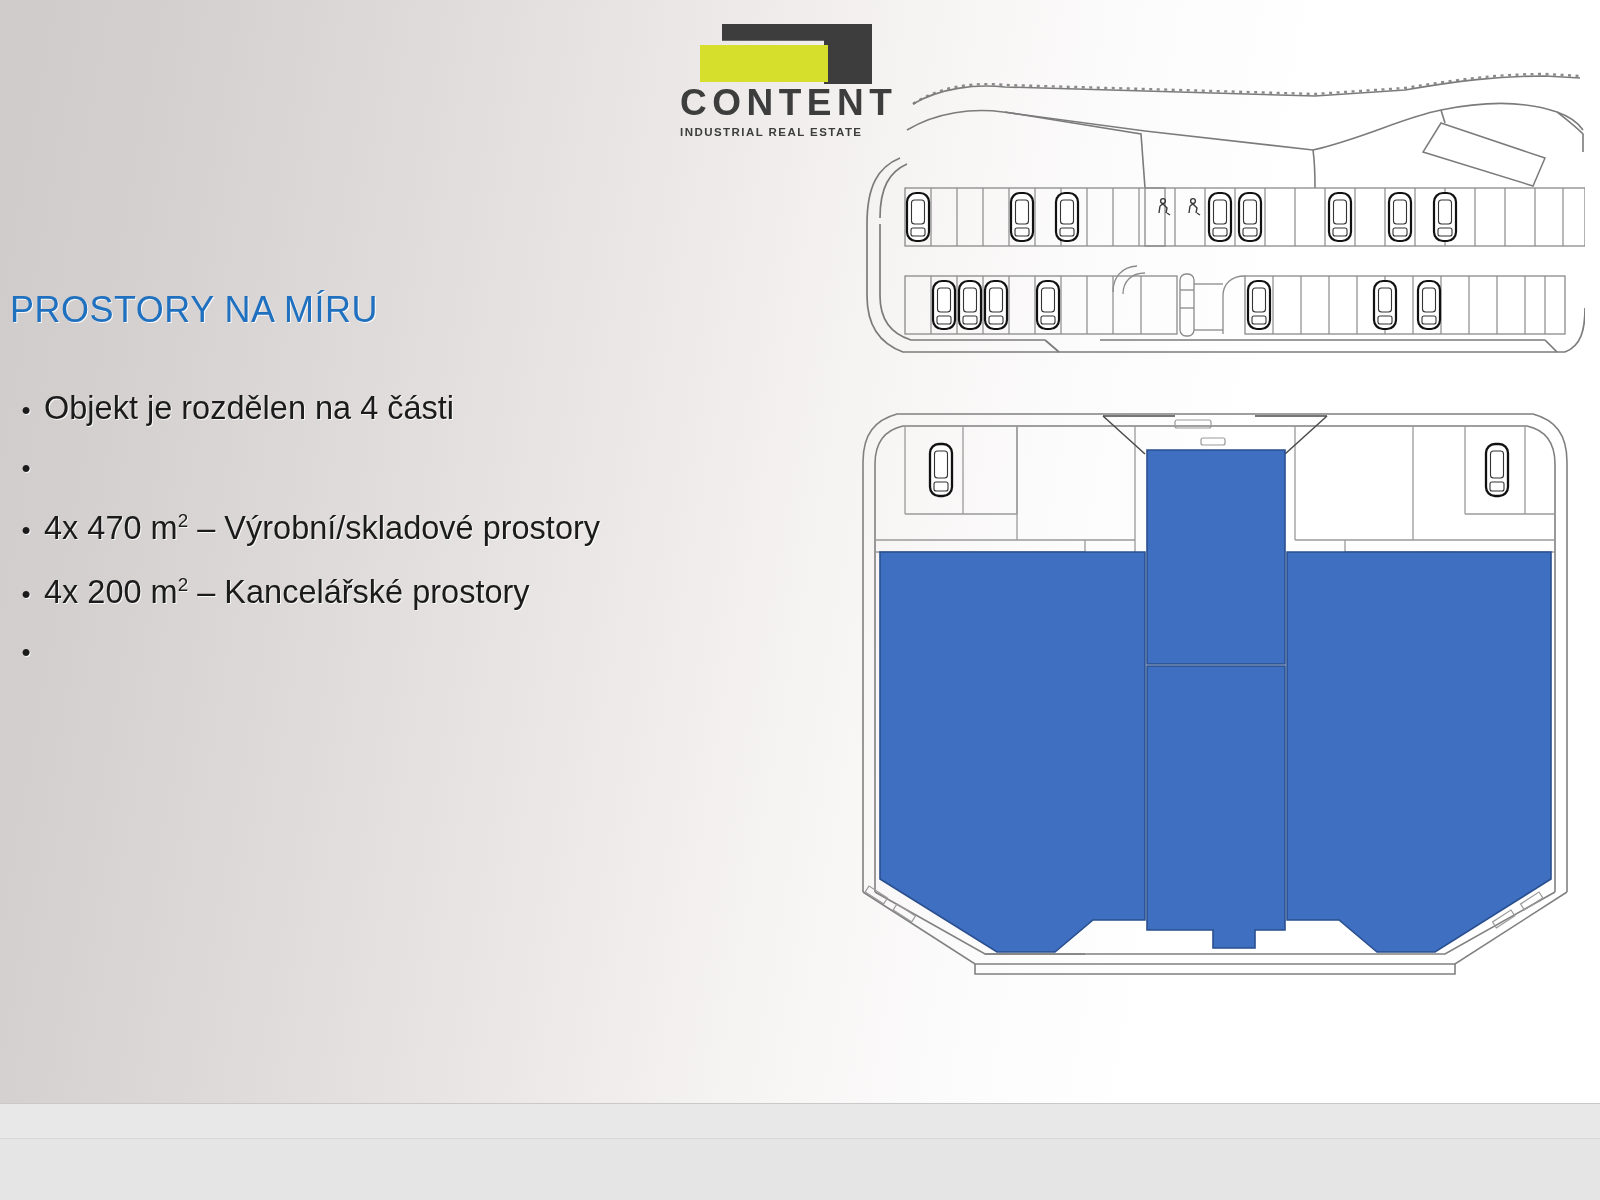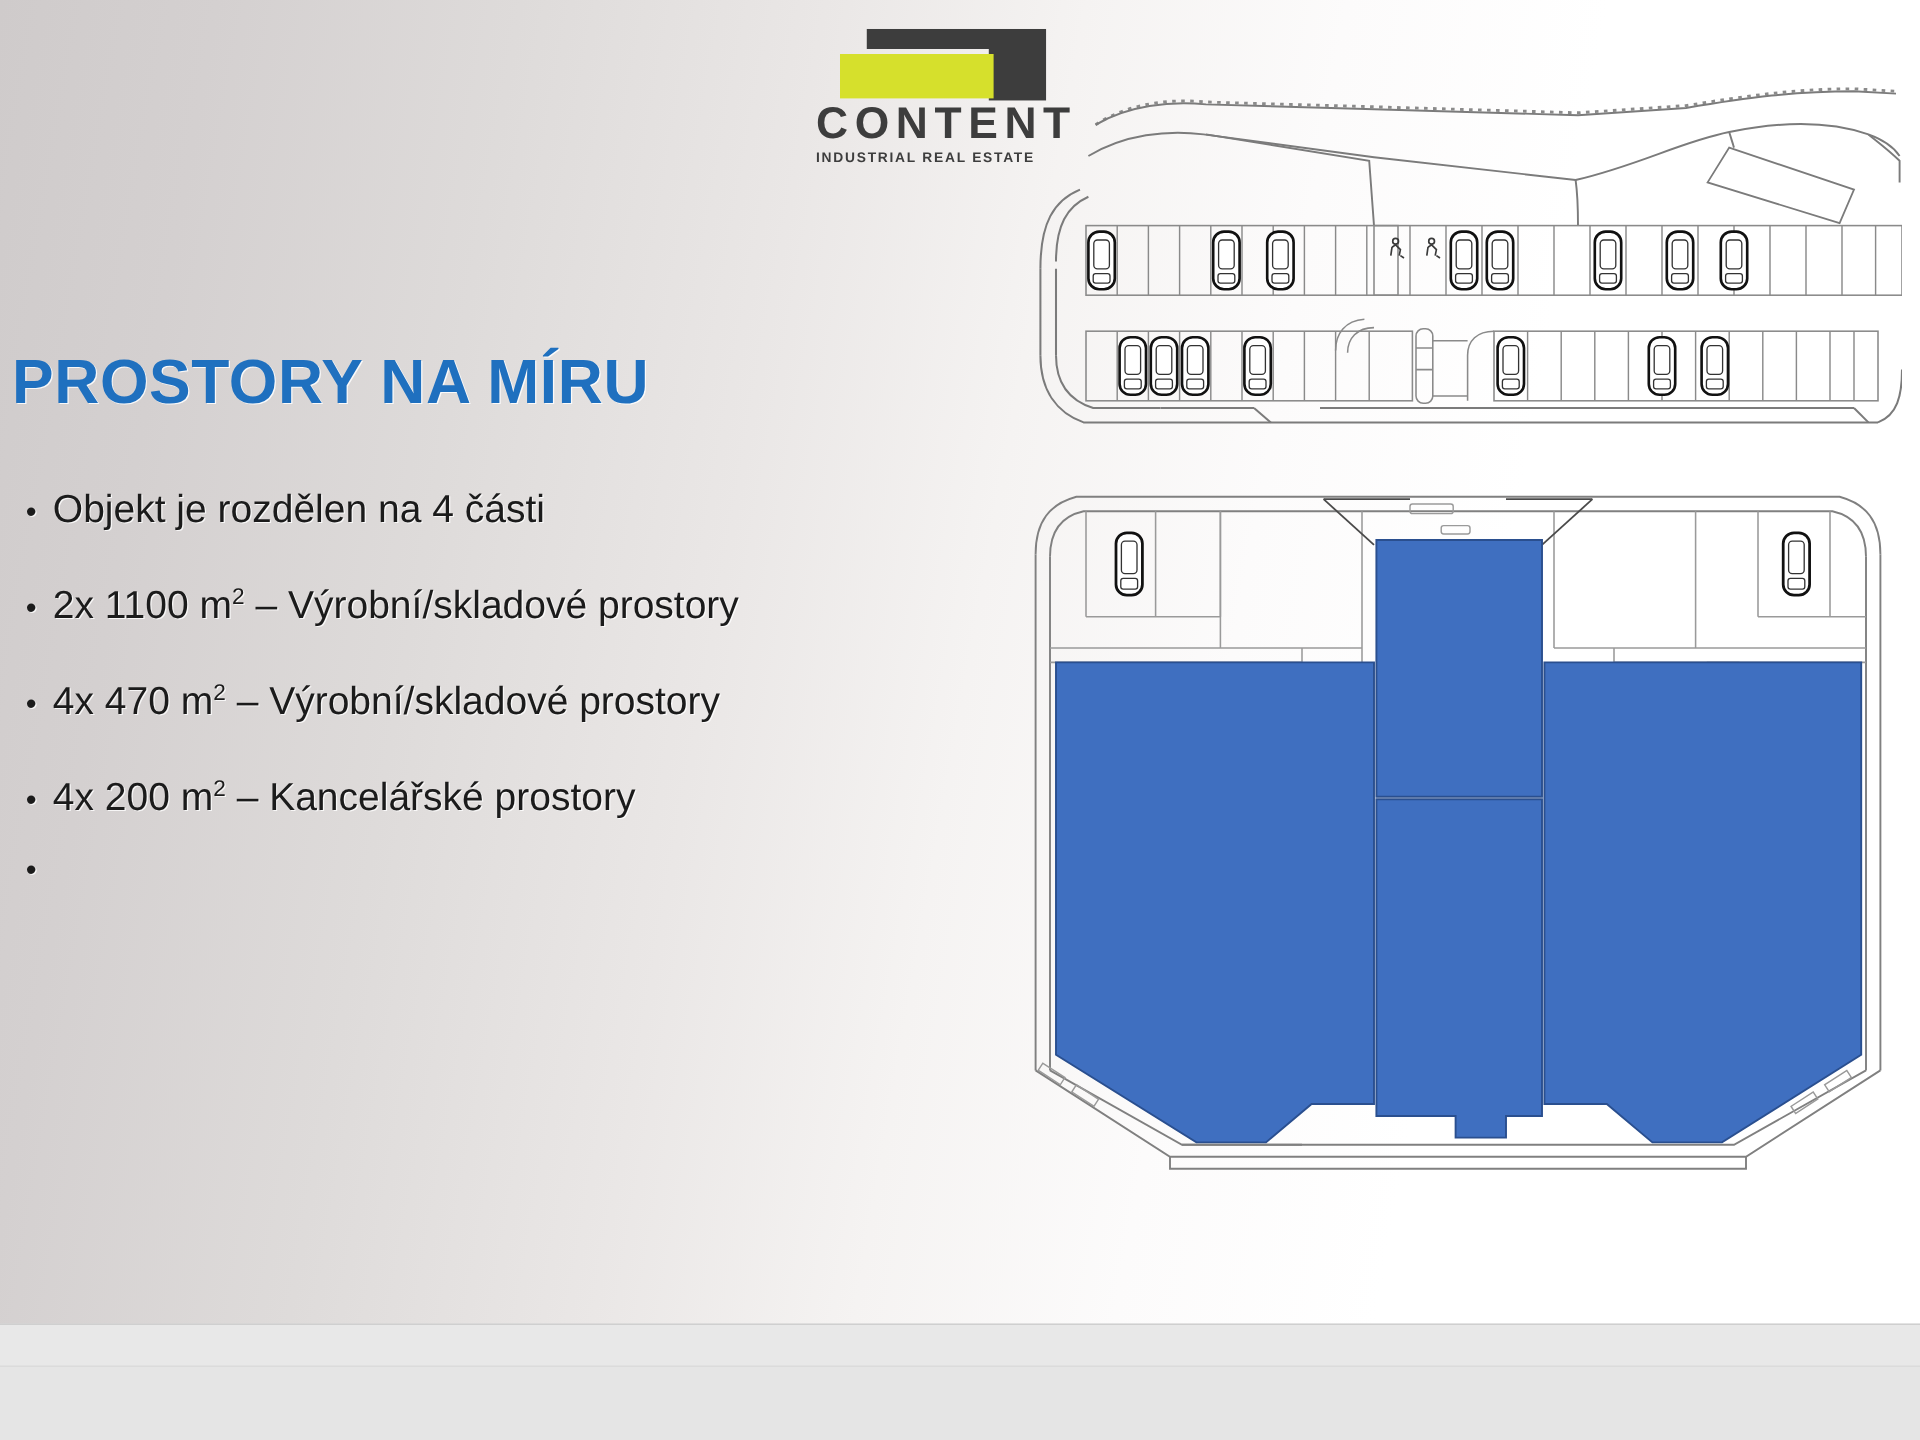--- a/index.html
+++ b/index.html
@@ -46,36 +46,36 @@
     line-height:1;
   }
   #logo-tag{
     position:absolute;left:0;top:104px;width:210px;
     font-size:11.5px;font-weight:700;letter-spacing:1.45px;color:#3d3d3d;
   }
 
   
   #title{
     position:absolute;left:10px;top:289px;
-    font-size:52px;font-weight:700;color:#1f70bf;letter-spacing:.5px;
+    font-size:36px;font-weight:400;color:#1f70bf;letter-spacing:.5px;
     text-shadow:1px 1px 0 rgba(255,255,255,.85);
     white-space:nowrap;
   }
   #bullets{position:absolute;left:8px;top:392px;width:800px;}
   .bullet{
     display:flex;align-items:baseline;
     font-size:32.5px;color:#1b1b1b;line-height:1.02;
     margin-bottom:30px;
     text-shadow:1px 1px 0 rgba(255,255,255,.8);
   }
   .bullet .dot{
     width:36px;flex:0 0 36px;font-size:26px;line-height:1;color:#1b1b1b;
     text-align:center;
   }
-  .bullet .btxt{white-space:nowrap;margin-top:16px;}
+  .bullet .btxt{white-space:nowrap;}
   .bullet .btxt sup{font-size:.58em;vertical-align:super;}
 
   
   #plan-top{position:absolute;left:845px;top:68px;width:740px;height:300px;}
   #plan-bottom{position:absolute;left:845px;top:392px;width:740px;height:600px;}
   #plan-top svg,#plan-bottom svg{display:block;width:100%;height:100%;}
 </style>
 </head>
 <body>
 
@@ -92,21 +92,20 @@
 
   <div id="bullets">
 
     <div class="bullet">
       <span class="dot">•</span>
       <span class="btxt"><span>Objekt je rozdělen na 4 části</span></span>
     </div>
 
     <div class="bullet">
       <span class="dot">•</span>
-      <span class="btxt"><span>2x 1100 m</span><sup>2</sup><span> – Výrobní/skladové prostory</span></span>
     </div>
 
     <div class="bullet">
       <span class="dot">•</span>
       <span class="btxt"><span>4x 470 m</span><sup>2</sup><span> – Výrobní/skladové prostory</span></span>
     </div>
 
     <div class="bullet">
       <span class="dot">•</span>
       <span class="btxt"><span>4x 200 m</span><sup>2</sup><span> – Kancelářské prostory</span></span>

